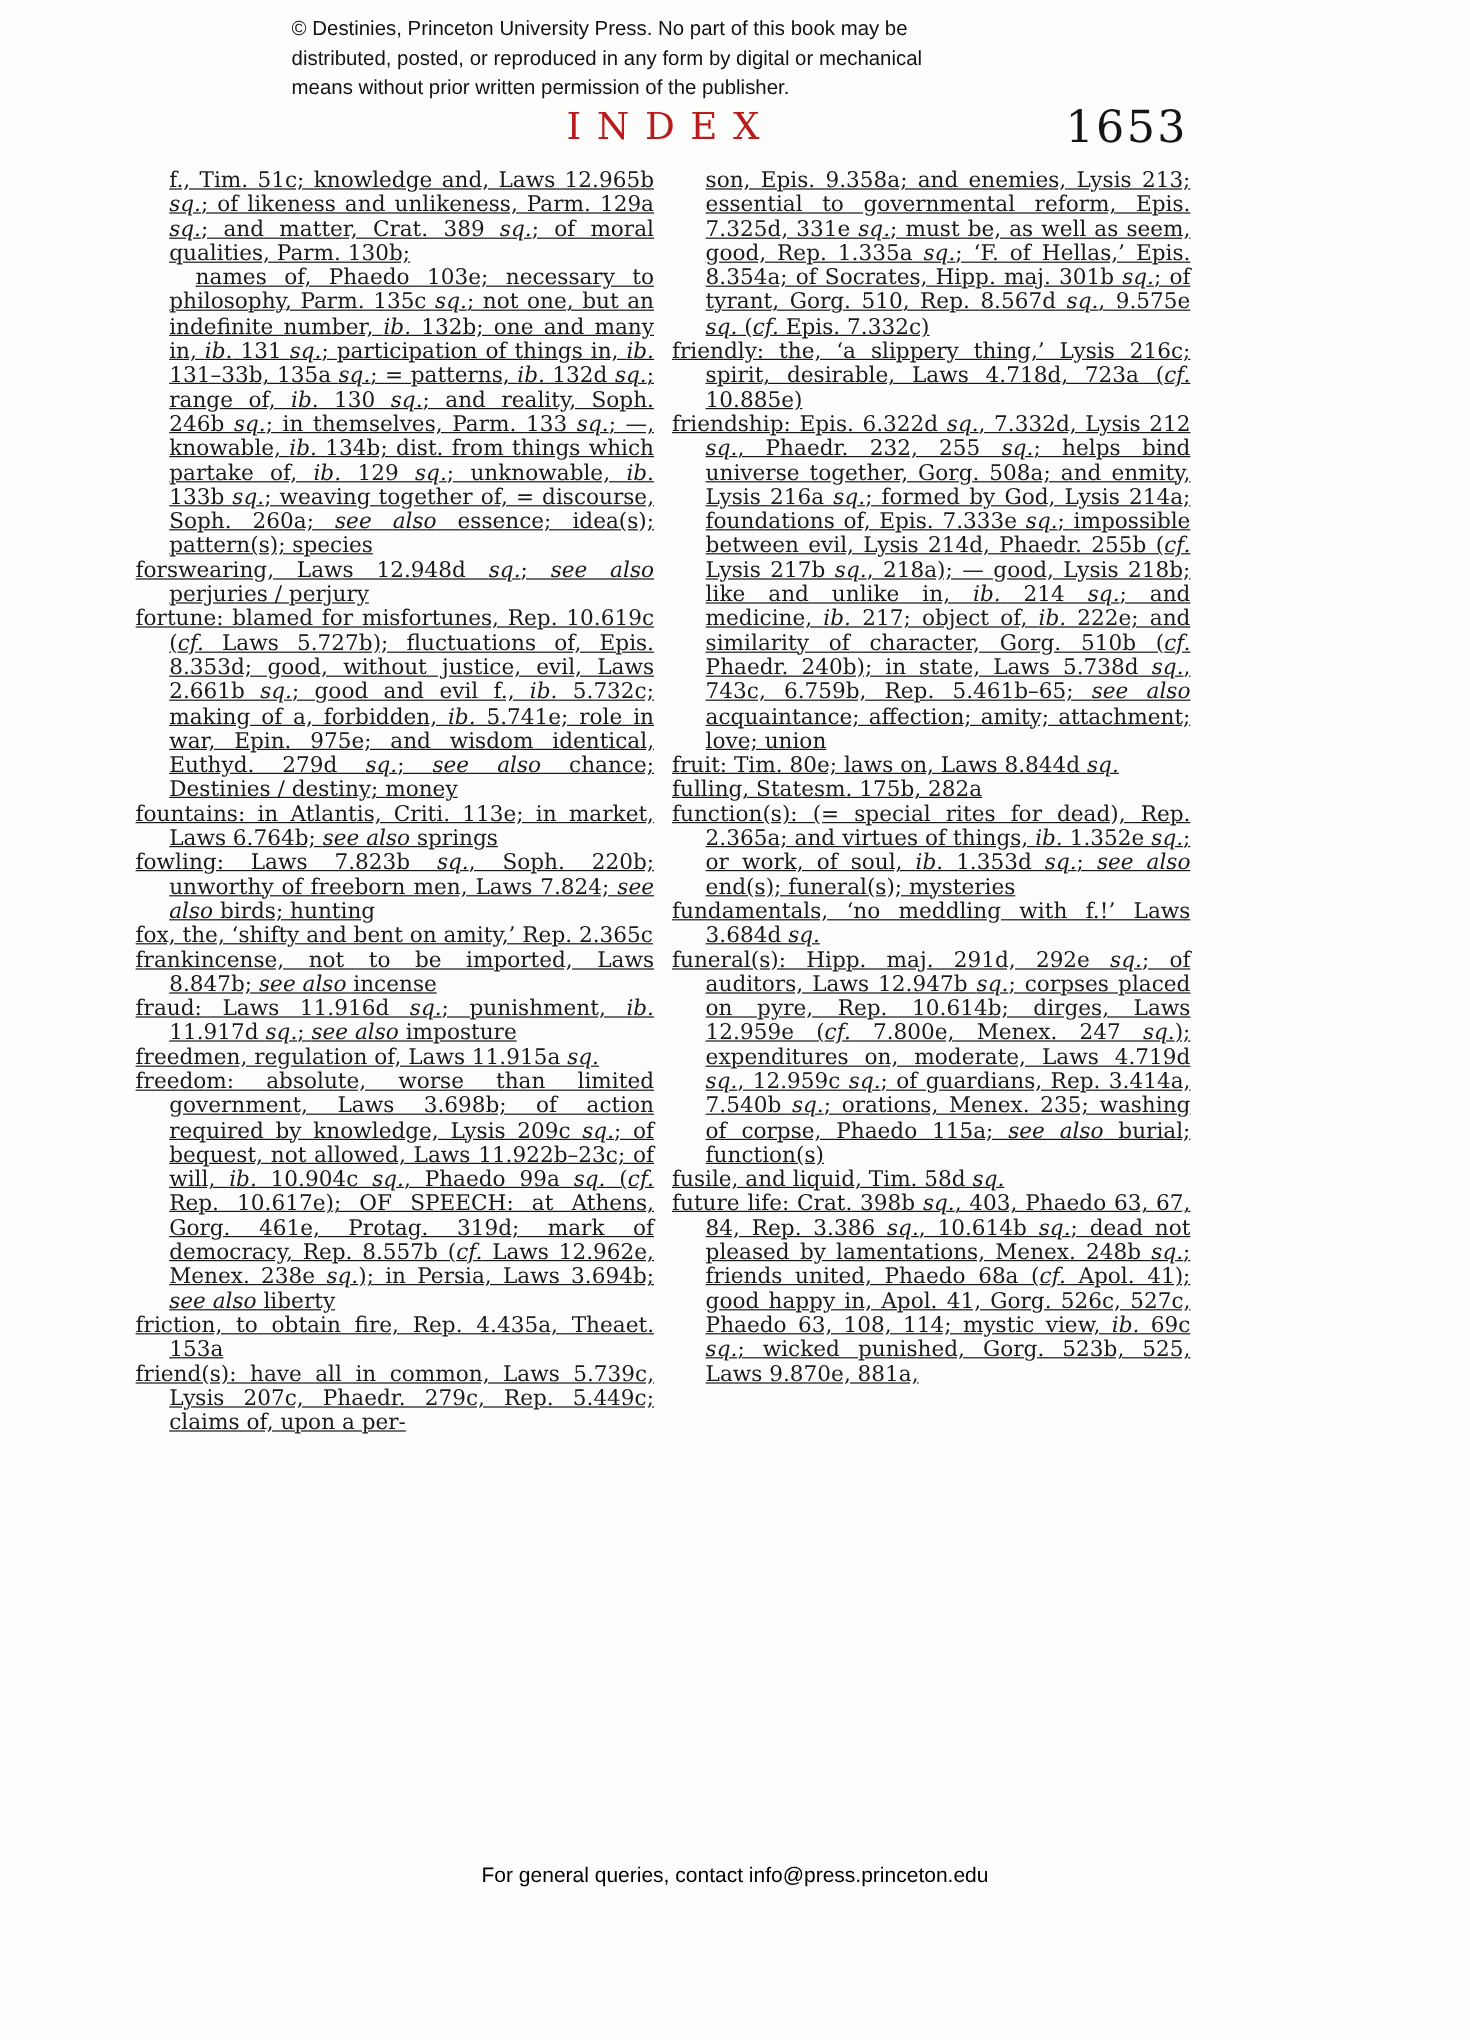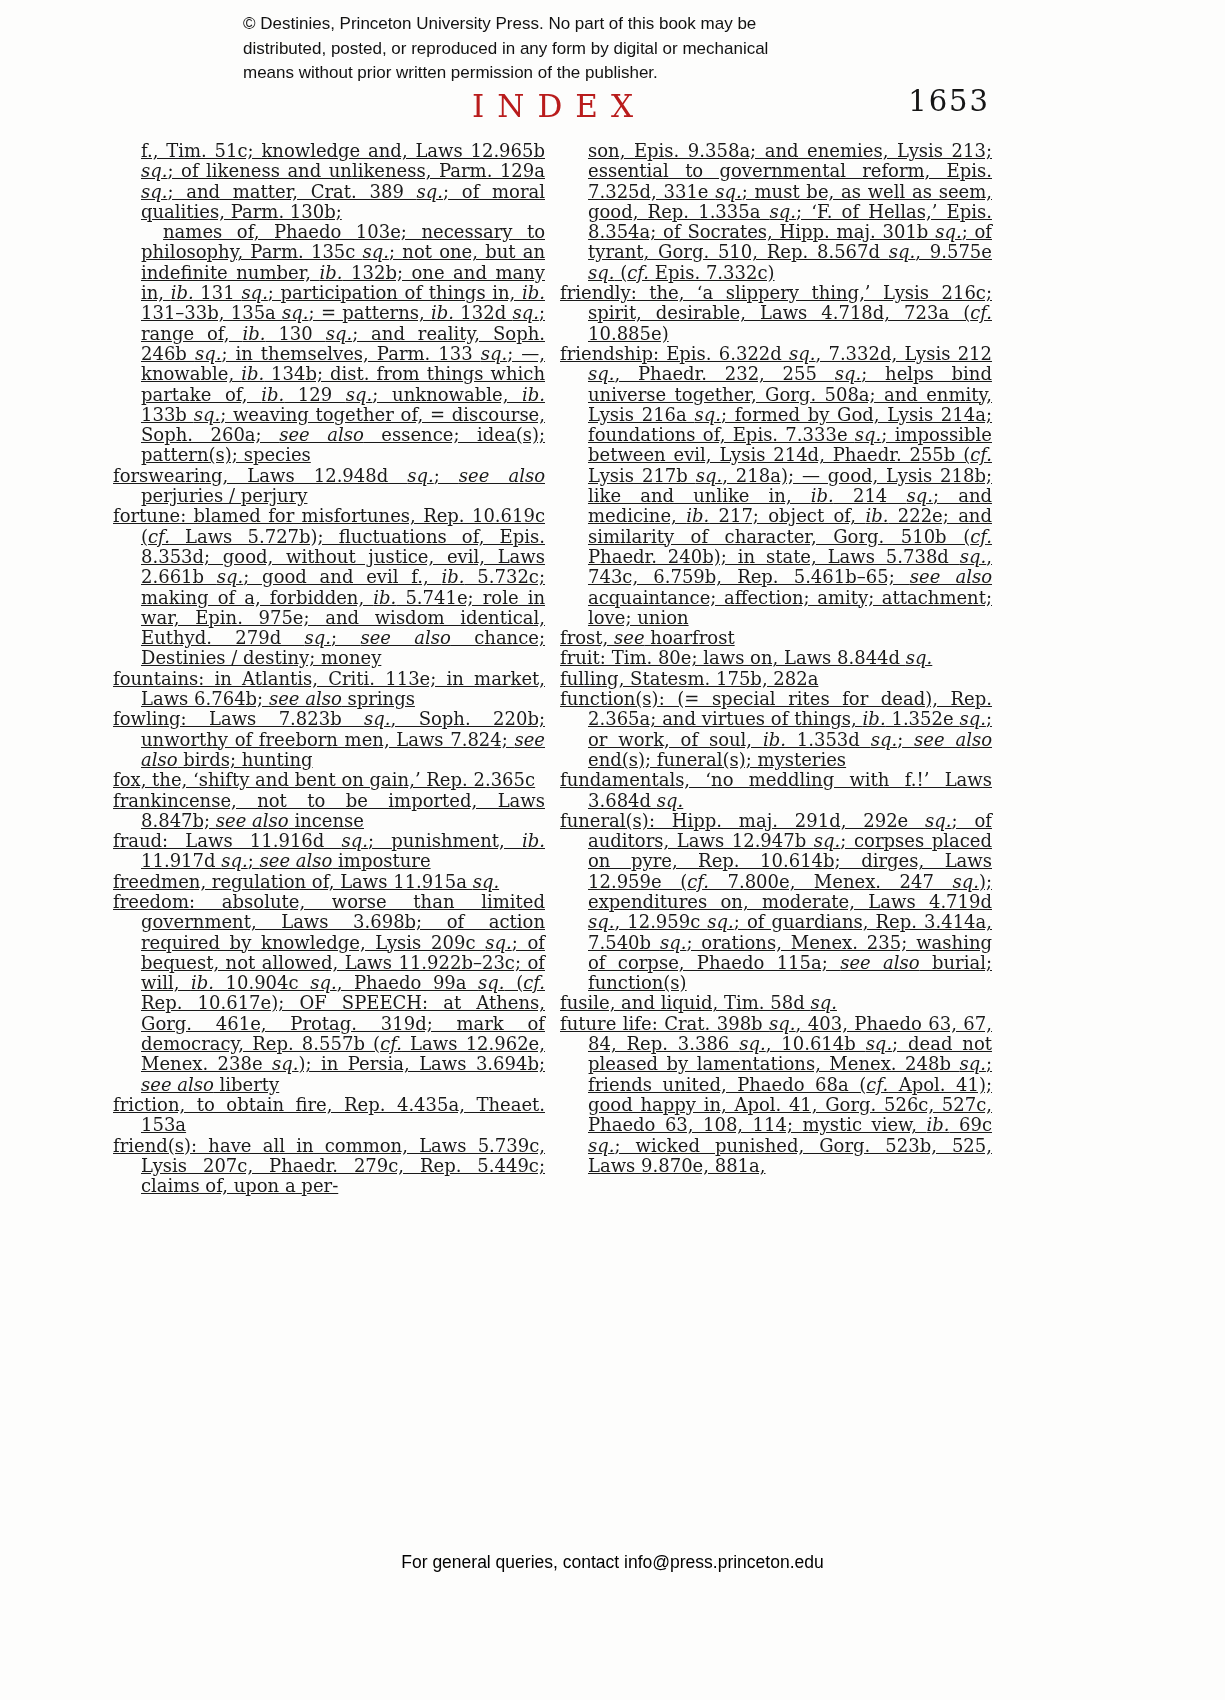--- a/index.html
+++ b/index.html
@@ -35,21 +35,21 @@
     font-size: 31px;
     letter-spacing: 13px;
     margin-right: -13px;
     font-weight: normal;
     color: #b91c1c;
   }
   .page-number {
     position: absolute;
     right: 2px;
     top: -4px;
-    font-size: 29px;
+    font-size: 37px;
     letter-spacing: 2px;
     color: #151515;
   }
   .columns {
     position: absolute;
     left: 113px;
     top: 141px;
     width: 880px;
     display: flex;
     gap: 15px;
@@ -97,33 +97,32 @@
   </div>
 
   <div class="columns">
     <div class="col" id="col-left">
         <p class="idx runover">f., Tim. 51c; knowledge and, Laws 12.965b <i>sq.</i>; of likeness and unlikeness, Parm. 129a <i>sq.</i>; and matter, Crat. 389 <i>sq.</i>; of moral qualities, Parm. 130b;</p>
         <p class="idx sub">names of, Phaedo 103e; necessary to philosophy, Parm. 135c <i>sq.</i>; not one, but an indefinite number, <i>ib.</i> 132b; one and many in, <i>ib.</i> 131 <i>sq.</i>; participation of things in, <i>ib.</i> 131–33b, 135a <i>sq.</i>; = patterns, <i>ib.</i> 132d <i>sq.</i>; range of, <i>ib.</i> 130 <i>sq.</i>; and reality, Soph. 246b <i>sq.</i>; in themselves, Parm. 133 <i>sq.</i>; —, knowable, <i>ib.</i> 134b; dist. from things which partake of, <i>ib.</i> 129 <i>sq.</i>; unknowable, <i>ib.</i> 133b <i>sq.</i>; weaving together of, = discourse, Soph. 260a; <i>see also</i> essence; idea(s); pattern(s); species</p>
         <p class="idx entry">forswearing, Laws 12.948d <i>sq.</i>; <i>see also</i> perjuries / perjury</p>
         <p class="idx entry">fortune: blamed for misfortunes, Rep. 10.619c (<i>cf.</i> Laws 5.727b); fluctuations of, Epis. 8.353d; good, without justice, evil, Laws 2.661b <i>sq.</i>; good and evil f., <i>ib.</i> 5.732c; making of a, forbidden, <i>ib.</i> 5.741e; role in war, Epin. 975e; and wisdom identical, Euthyd. 279d <i>sq.</i>; <i>see also</i> chance; Destinies / destiny; money</p>
         <p class="idx entry">fountains: in Atlantis, Criti. 113e; in market, Laws 6.764b; <i>see also</i> springs</p>
         <p class="idx entry">fowling: Laws 7.823b <i>sq.</i>, Soph. 220b; unworthy of freeborn men, Laws 7.824; <i>see also</i> birds; hunting</p>
-        <p class="idx entry">fox, the, ‘shifty and bent on gain,’ Rep. 2.365c</p>
+        <p class="idx entry">fox, the, ‘shifty and bent on amity,’ Rep. 2.365c</p>
         <p class="idx entry">frankincense, not to be imported, Laws 8.847b; <i>see also</i> incense</p>
         <p class="idx entry">fraud: Laws 11.916d <i>sq.</i>; punishment, <i>ib.</i> 11.917d <i>sq.</i>; <i>see also</i> imposture</p>
         <p class="idx entry">freedmen, regulation of, Laws 11.915a <i>sq.</i></p>
         <p class="idx entry">freedom: absolute, worse than limited government, Laws 3.698b; of action required by knowledge, Lysis 209c <i>sq.</i>; of bequest, not allowed, Laws 11.922b–23c; of will, <i>ib.</i> 10.904c <i>sq.</i>, Phaedo 99a <i>sq.</i> (<i>cf.</i> Rep. 10.617e); OF SPEECH: at Athens, Gorg. 461e, Protag. 319d; mark of democracy, Rep. 8.557b (<i>cf.</i> Laws 12.962e, Menex. 238e <i>sq.</i>); in Persia, Laws 3.694b; <i>see also</i> liberty</p>
         <p class="idx entry">friction, to obtain fire, Rep. 4.435a, Theaet. 153a</p>
         <p class="idx entry">friend(s): have all in common, Laws 5.739c, Lysis 207c, Phaedr. 279c, Rep. 5.449c; claims of, upon a per-</p>
       </div>
     <div class="col" id="col-right">
         <p class="idx runover">son, Epis. 9.358a; and enemies, Lysis 213; essential to governmental reform, Epis. 7.325d, 331e <i>sq.</i>; must be, as well as seem, good, Rep. 1.335a <i>sq.</i>; ‘F. of Hellas,’ Epis. 8.354a; of Socrates, Hipp. maj. 301b <i>sq.</i>; of tyrant, Gorg. 510, Rep. 8.567d <i>sq.</i>, 9.575e <i>sq.</i> (<i>cf.</i> Epis. 7.332c)</p>
         <p class="idx entry">friendly: the, ‘a slippery thing,’ Lysis 216c; spirit, desirable, Laws 4.718d, 723a (<i>cf.</i> 10.885e)</p>
         <p class="idx entry">friendship: Epis. 6.322d <i>sq.</i>, 7.332d, Lysis 212 <i>sq.</i>, Phaedr. 232, 255 <i>sq.</i>; helps bind universe together, Gorg. 508a; and enmity, Lysis 216a <i>sq.</i>; formed by God, Lysis 214a; foundations of, Epis. 7.333e <i>sq.</i>; impossible between evil, Lysis 214d, Phaedr. 255b (<i>cf.</i> Lysis 217b <i>sq.</i>, 218a); — good, Lysis 218b; like and unlike in, <i>ib.</i> 214 <i>sq.</i>; and medicine, <i>ib.</i> 217; object of, <i>ib.</i> 222e; and similarity of character, Gorg. 510b (<i>cf.</i> Phaedr. 240b); in state, Laws 5.738d <i>sq.</i>, 743c, 6.759b, Rep. 5.461b–65; <i>see also</i> acquaintance; affection; amity; attachment; love; union</p>
-        <p class="idx entry">frost, <i>see</i> hoarfrost</p>
         <p class="idx entry">fruit: Tim. 80e; laws on, Laws 8.844d <i>sq.</i></p>
         <p class="idx entry">fulling, Statesm. 175b, 282a</p>
         <p class="idx entry">function(s): (= special rites for dead), Rep. 2.365a; and virtues of things, <i>ib.</i> 1.352e <i>sq.</i>; or work, of soul, <i>ib.</i> 1.353d <i>sq.</i>; <i>see also</i> end(s); funeral(s); mysteries</p>
         <p class="idx entry">fundamentals, ‘no meddling with f.!’ Laws 3.684d <i>sq.</i></p>
         <p class="idx entry">funeral(s): Hipp. maj. 291d, 292e <i>sq.</i>; of auditors, Laws 12.947b <i>sq.</i>; corpses placed on pyre, Rep. 10.614b; dirges, Laws 12.959e (<i>cf.</i> 7.800e, Menex. 247 <i>sq.</i>); expenditures on, moderate, Laws 4.719d <i>sq.</i>, 12.959c <i>sq.</i>; of guardians, Rep. 3.414a, 7.540b <i>sq.</i>; orations, Menex. 235; washing of corpse, Phaedo 115a; <i>see also</i> burial; function(s)</p>
         <p class="idx entry">fusile, and liquid, Tim. 58d <i>sq.</i></p>
         <p class="idx entry">future life: Crat. 398b <i>sq.</i>, 403, Phaedo 63, 67, 84, Rep. 3.386 <i>sq.</i>, 10.614b <i>sq.</i>; dead not pleased by lamentations, Menex. 248b <i>sq.</i>; friends united, Phaedo 68a (<i>cf.</i> Apol. 41); good happy in, Apol. 41, Gorg. 526c, 527c, Phaedo 63, 108, 114; mystic view, <i>ib.</i> 69c <i>sq.</i>; wicked punished, Gorg. 523b, 525, Laws 9.870e, 881a,</p>
       </div>
   </div>
 

